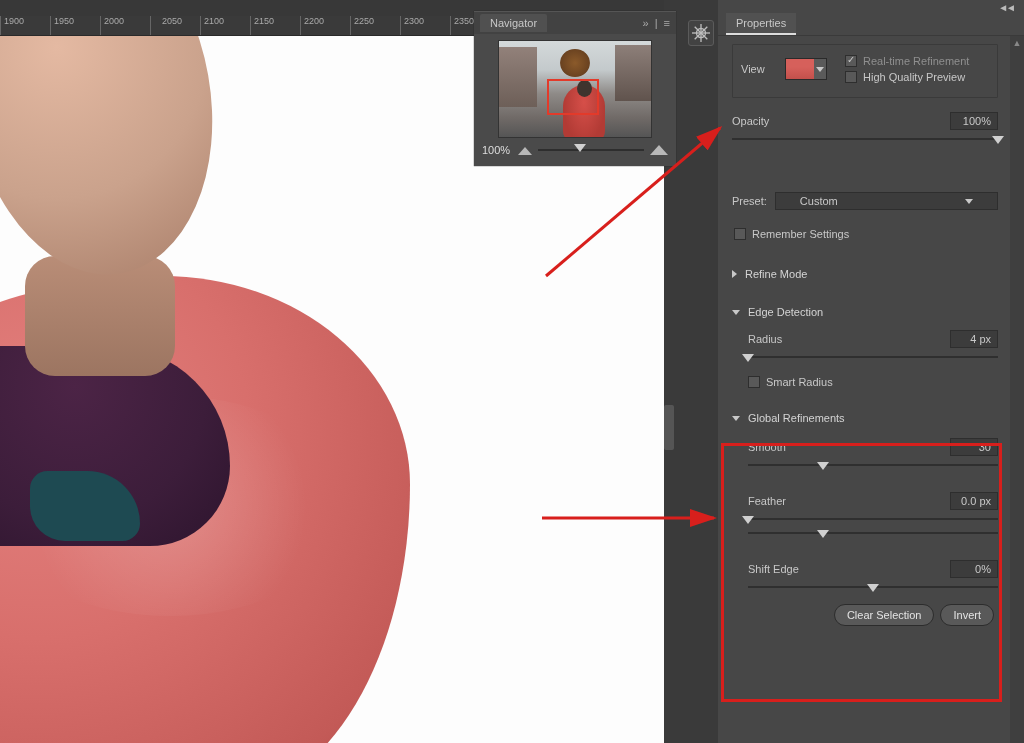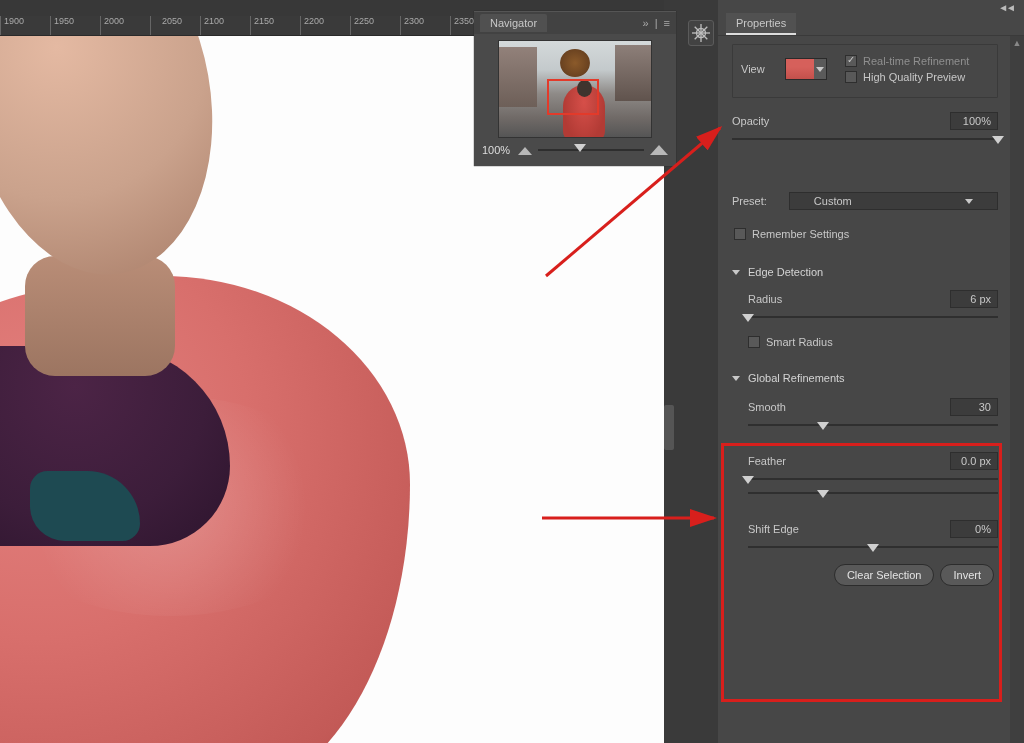--- a/index.html
+++ b/index.html
@@ -378,21 +378,21 @@
     top: 2px;
     width: 0; height: 0;
     border-left: 6px solid transparent;
     border-right: 6px solid transparent;
     border-top: 8px solid #d0d0d0;
   }
 
   .preset-row {
     display: flex;
     align-items: center;
-    gap: 22px;
+    gap: 8px;
     margin-top: 48px;
   }
   .preset-select {
     flex: 1;
     background: #3c3c3c;
     border: 1px solid #2e2e2e;
     height: 18px;
     display: flex;
     align-items: center;
     justify-content: space-between;
@@ -595,29 +595,33 @@
           <span>Custom</span>
           <span class="arrow down"></span>
         </div>
       </div>
 
       <div class="check-row" style="margin-top:18px; padding-left:2px;">
         <div id="chk-remember" class="chk"></div>
         <span>Remember Settings</span>
       </div>
 
+      <div class="section-header" style="margin-top:28px;">
+        <span class="arrow right"></span>
+        <span>Refine Mode</span>
+      </div>
 
       <div class="section-header" style="margin-top:26px;">
         <span class="arrow down"></span>
         <span>Edge Detection</span>
       </div>
       <div class="subgroup">
         <div class="sublabel-row">
           <span>Radius</span>
-          <span class="val-box">6 px</span>
+          <span class="val-box">4 px</span>
         </div>
         <div class="slider" style="margin-left:16px;">
           <div class="slider-thumb" id="thumb-radius" style="left: calc(0% - 6px);"></div>
         </div>
         <div class="check-row" style="margin-top:14px; padding-left:16px;">
           <div id="chk-smart" class="chk"></div>
           <span>Smart Radius</span>
         </div>
       </div>
 

